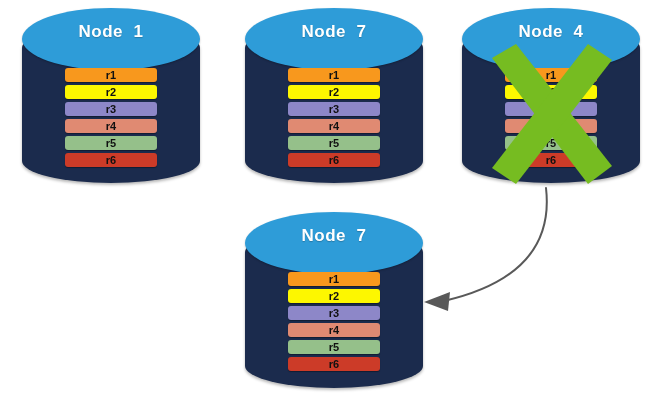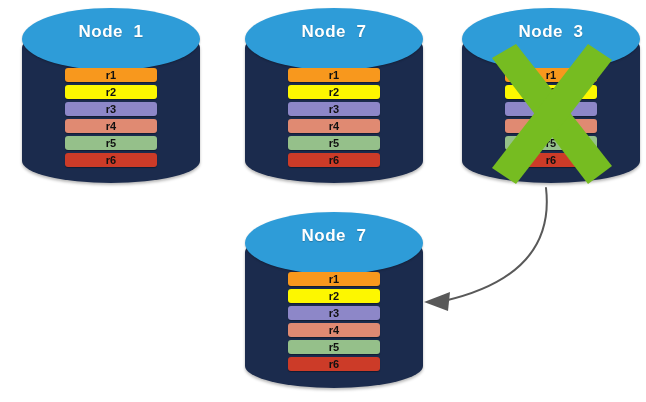--- a/index.html
+++ b/index.html
@@ -124,21 +124,21 @@
       <div class="row-bar" style="background:#8d87c8;">r3</div>
       <div class="row-bar" style="background:#e08a72;">r4</div>
       <div class="row-bar" style="background:#95c08a;">r5</div>
       <div class="row-bar" style="background:#cc3b28;">r6</div>
     </div>
   </div>
 
   <div class="node" style="left:462px; top:8px; width:178px; height:175px;">
     <div class="cyl-body"></div>
     <div class="cyl-top"></div>
-    <div class="cyl-title">Node  3</div>
+    <div class="cyl-title">Node  4</div>
     <div class="rows">
       <div class="row-bar" style="background:#f8981d;">r1</div>
       <div class="row-bar" style="background:#fdf700;">r2</div>
       <div class="row-bar" style="background:#8d87c8;">r3</div>
       <div class="row-bar" style="background:#e08a72;">r4</div>
       <div class="row-bar" style="background:#95c08a;">r5</div>
       <div class="row-bar" style="background:#cc3b28;">r6</div>
     </div>
   </div>
 

